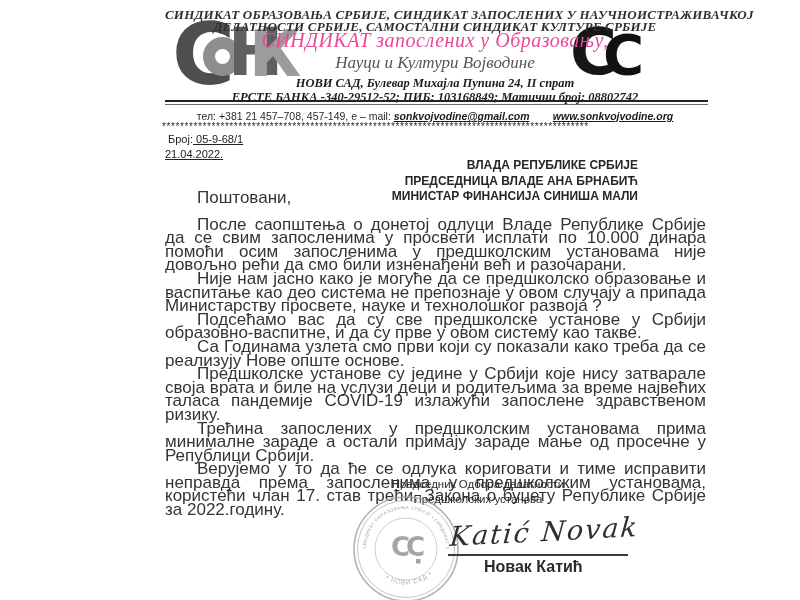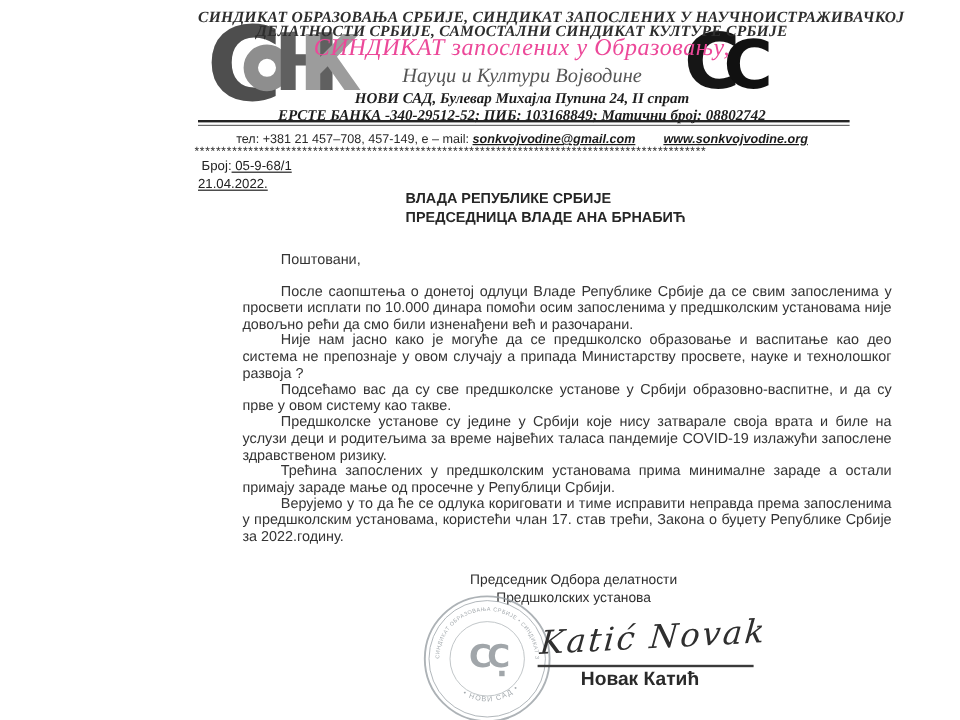--- a/index.html
+++ b/index.html
@@ -34,26 +34,26 @@
   .ll-k{left:73px;top:6px;font-size:64px;font-weight:800;color:#9c9c9c;}
   .logo-right{left:570px;top:20px;width:70px;height:70px;}
   .logo-right span{position:absolute;font-family:"DejaVu Sans",sans-serif;line-height:1;
                    font-weight:900;}
   .lr-c1{left:0;top:0;font-size:64px;color:#161616;}
   .lr-c2{left:33px;top:7px;font-size:56px;color:#111;}
 
   
   .meta{left:168px;font-size:11px;color:#222;}
   .u{text-decoration:underline;}
-  .recipients{left:338px;top:158px;width:300px;text-align:left;font-weight:bold;
+  .recipients{left:338px;top:158px;width:300px;text-align:right;font-weight:bold;
               font-size:12px;line-height:15.5px;color:#262626;}
 
   
-  .body-block{left:165px;top:210px;width:541px;font-size:12px;line-height:13.6px;
-              color:#343434;margin-left:37px;}
+  .body-block{left:165px;top:191px;width:541px;font-size:17px;line-height:13.6px;
+              color:#343434;}
   .salutation{margin:0 0 13px 0;text-indent:32px;}
   .para{margin:0;text-indent:32px;text-align:justify;}
 
   
   .sig-title{left:328px;top:477px;width:300px;text-align:center;font-size:11.5px;
              line-height:15px;color:#2e2e2e;}
   .handwritten{left:450px;top:516px;font-family:"DejaVu Serif",serif;font-style:italic;
                font-size:27px;color:#2f2f2f;transform:rotate(-3deg) skewX(-8deg);
                letter-spacing:2px;white-space:nowrap;}
   .sig-line{left:448px;top:554px;width:180px;height:1.5px;background:#3a3a3a;}
@@ -111,28 +111,30 @@
   <div class="abs meta" style="top:133px">
     <span>Број:</span><span class="u"> 05-9-68/1</span>
   </div>
   <div class="abs meta" style="top:148px;left:165px">
     <span class="u">21.04.2022.</span>
   </div>
 
   <div class="abs recipients">
       <div>ВЛАДА РЕПУБЛИКЕ СРБИЈЕ</div>
       <div>ПРЕДСЕДНИЦА ВЛАДЕ АНА БРНАБИЋ</div>
+      <div>МИНИСТАР ФИНАНСИЈА СИНИША МАЛИ</div>
     </div>
 
   <div class="abs body-block">
     <p class="salutation">Поштовани,</p>
     <div>
         <p class="para">После саопштења о донетој одлуци Владе Републике Србије да се свим запосленима у просвети исплати по 10.000 динара помоћи осим запосленима у предшколским установама није довољно рећи да смо били изненађени већ и разочарани.</p>
         <p class="para">Није нам јасно како је могуће да се предшколско образовање и васпитање као део система не препознаје у овом случају а припада Министарству просвете, науке и технолошког развоја ?</p>
         <p class="para">Подсећамо вас да су све предшколске установе у Србији образовно-васпитне, и да су прве у овом систему као такве.</p>
+        <p class="para">Са Годинама узлета смо први који су показали како треба да се реализују Нове опште основе.</p>
         <p class="para">Предшколске установе су једине у Србији које нису затварале своја врата и биле на услузи деци и родитељима за време највећих таласа пандемије COVID-19 излажући запослене здравственом ризику.</p>
         <p class="para">Трећина запослених у предшколским установама прима минималне зараде а остали примају зараде мање од просечне у Републици Србији.</p>
         <p class="para">Верујемо у то да ће се одлука кориговати и тиме исправити неправда према запосленима у предшколским установама, користећи члан 17. став трећи, Закона о буџету Републике Србије за 2022.годину.</p>
       </div>
   </div>
 
   <div class="abs sig-title">
     <div>Председник Одбора делатности</div>
     <div>Предшколских установа</div>
   </div>

